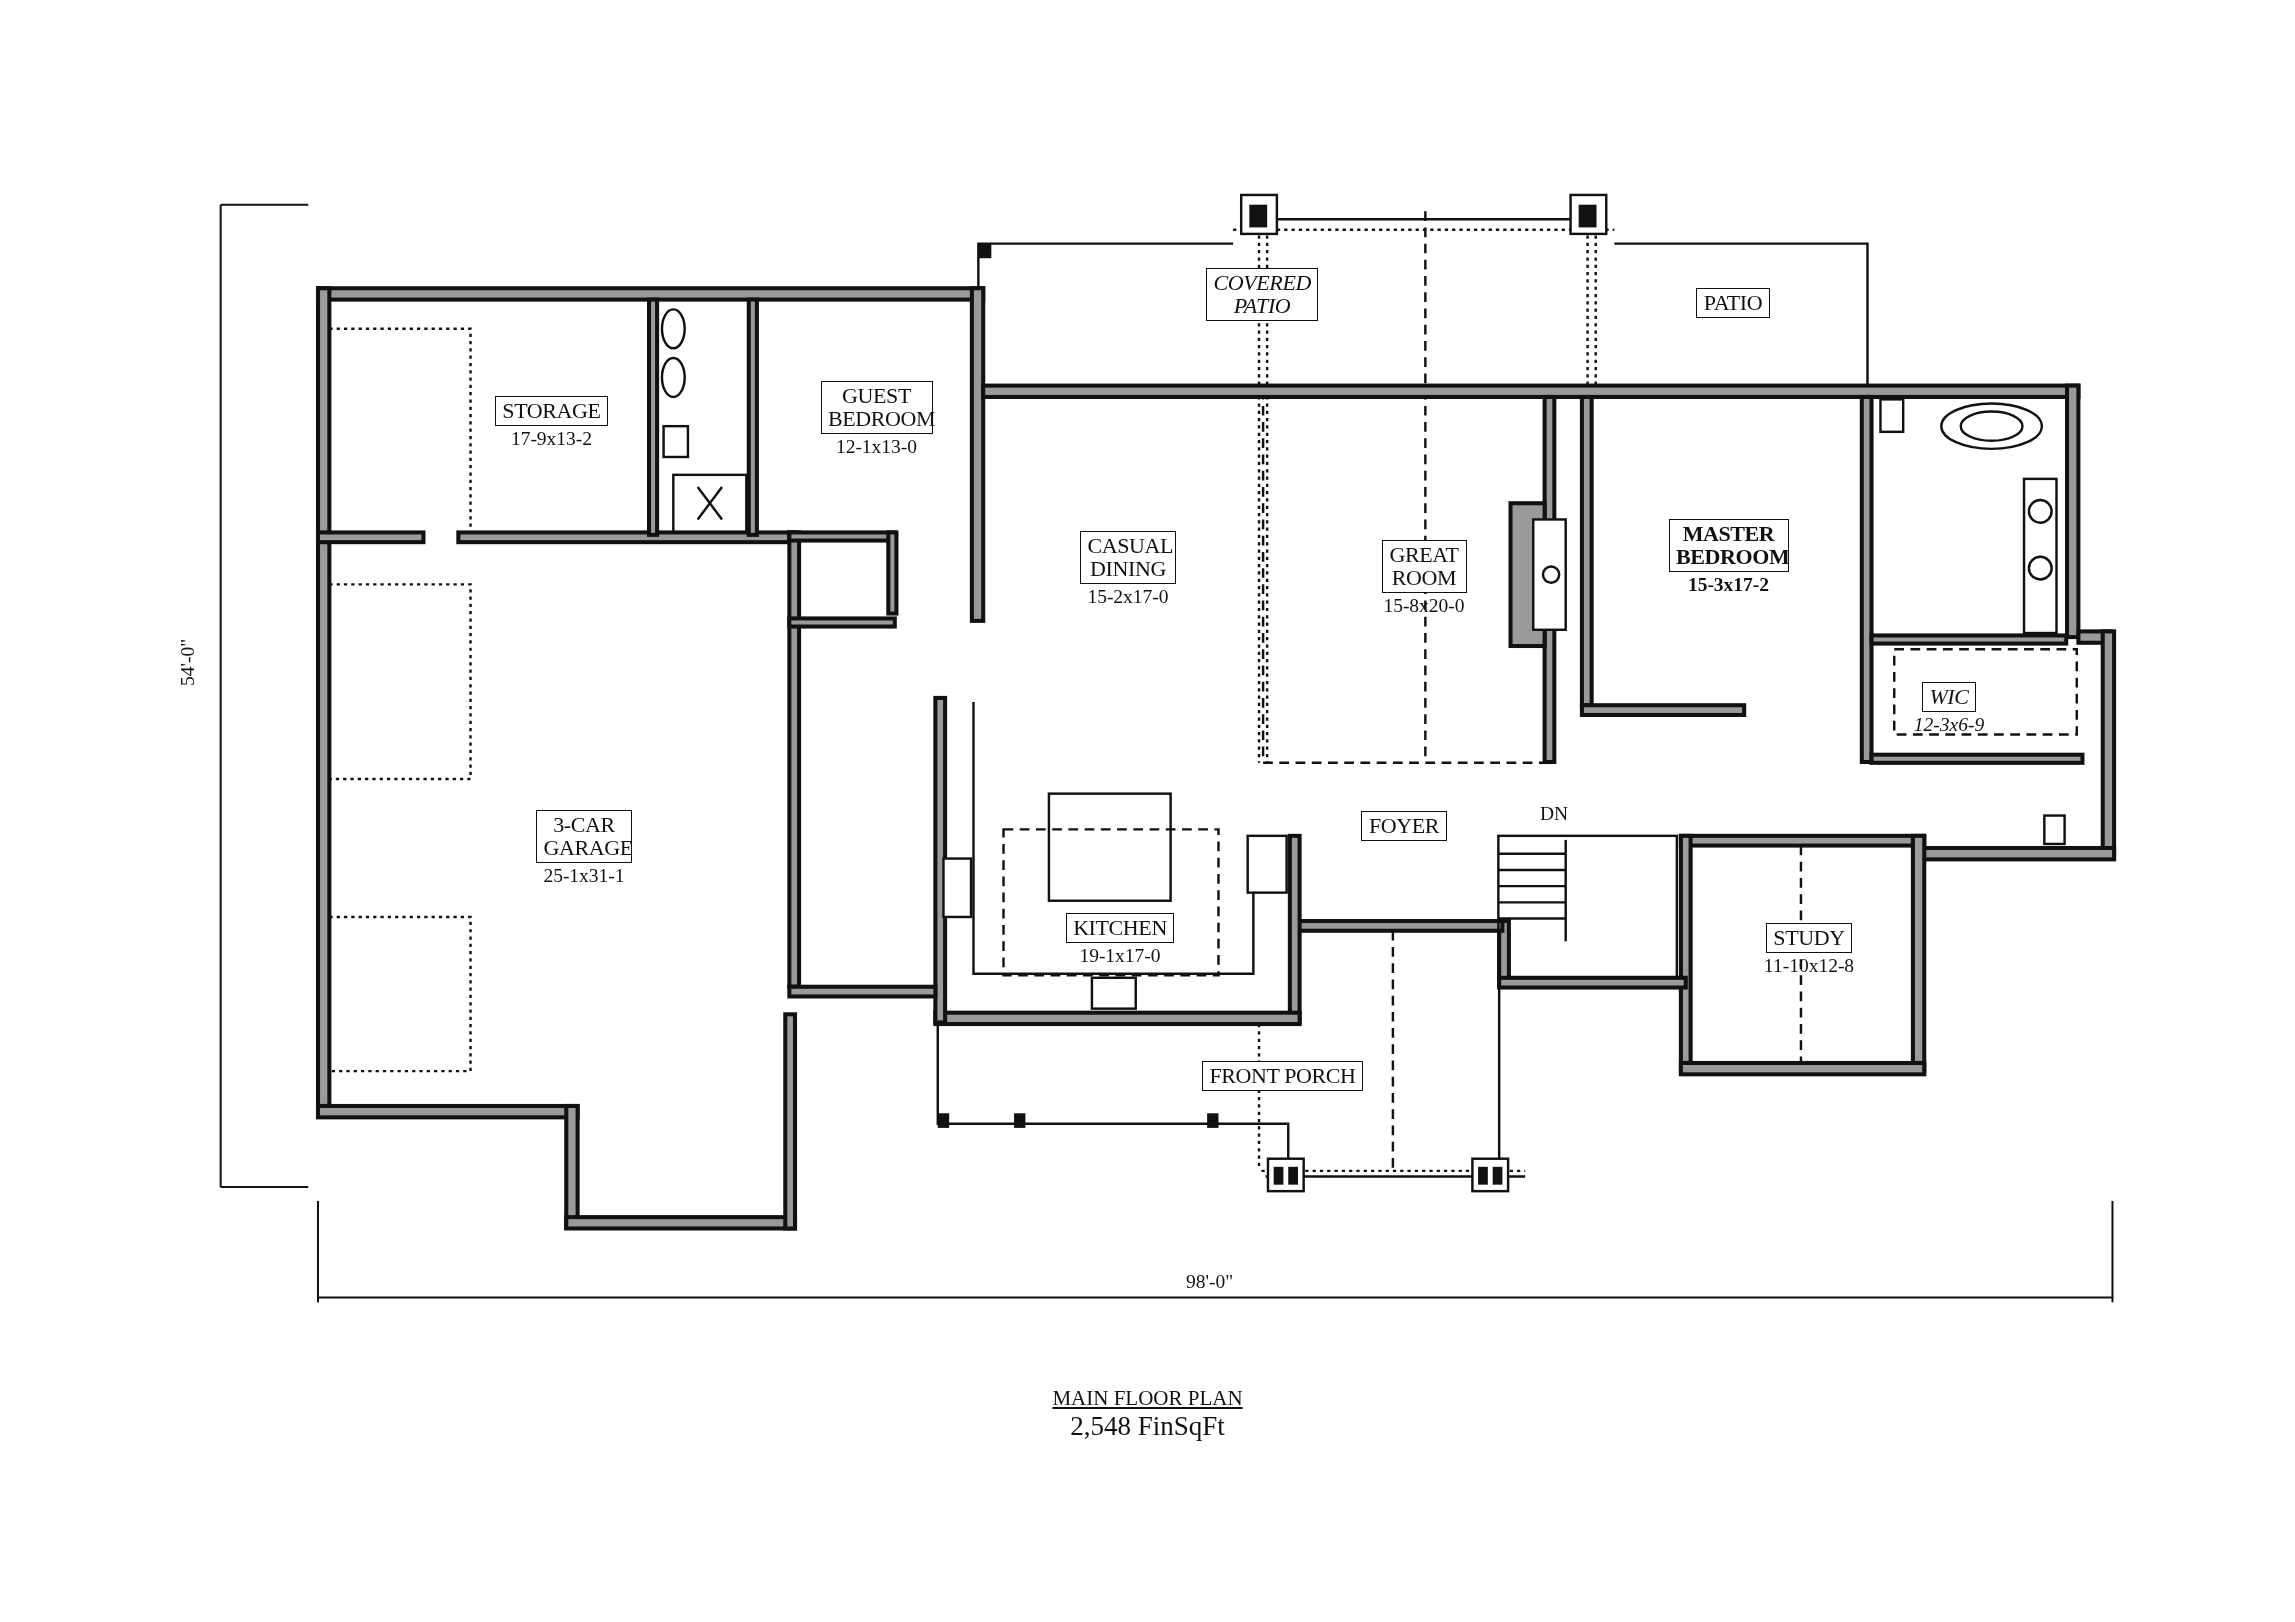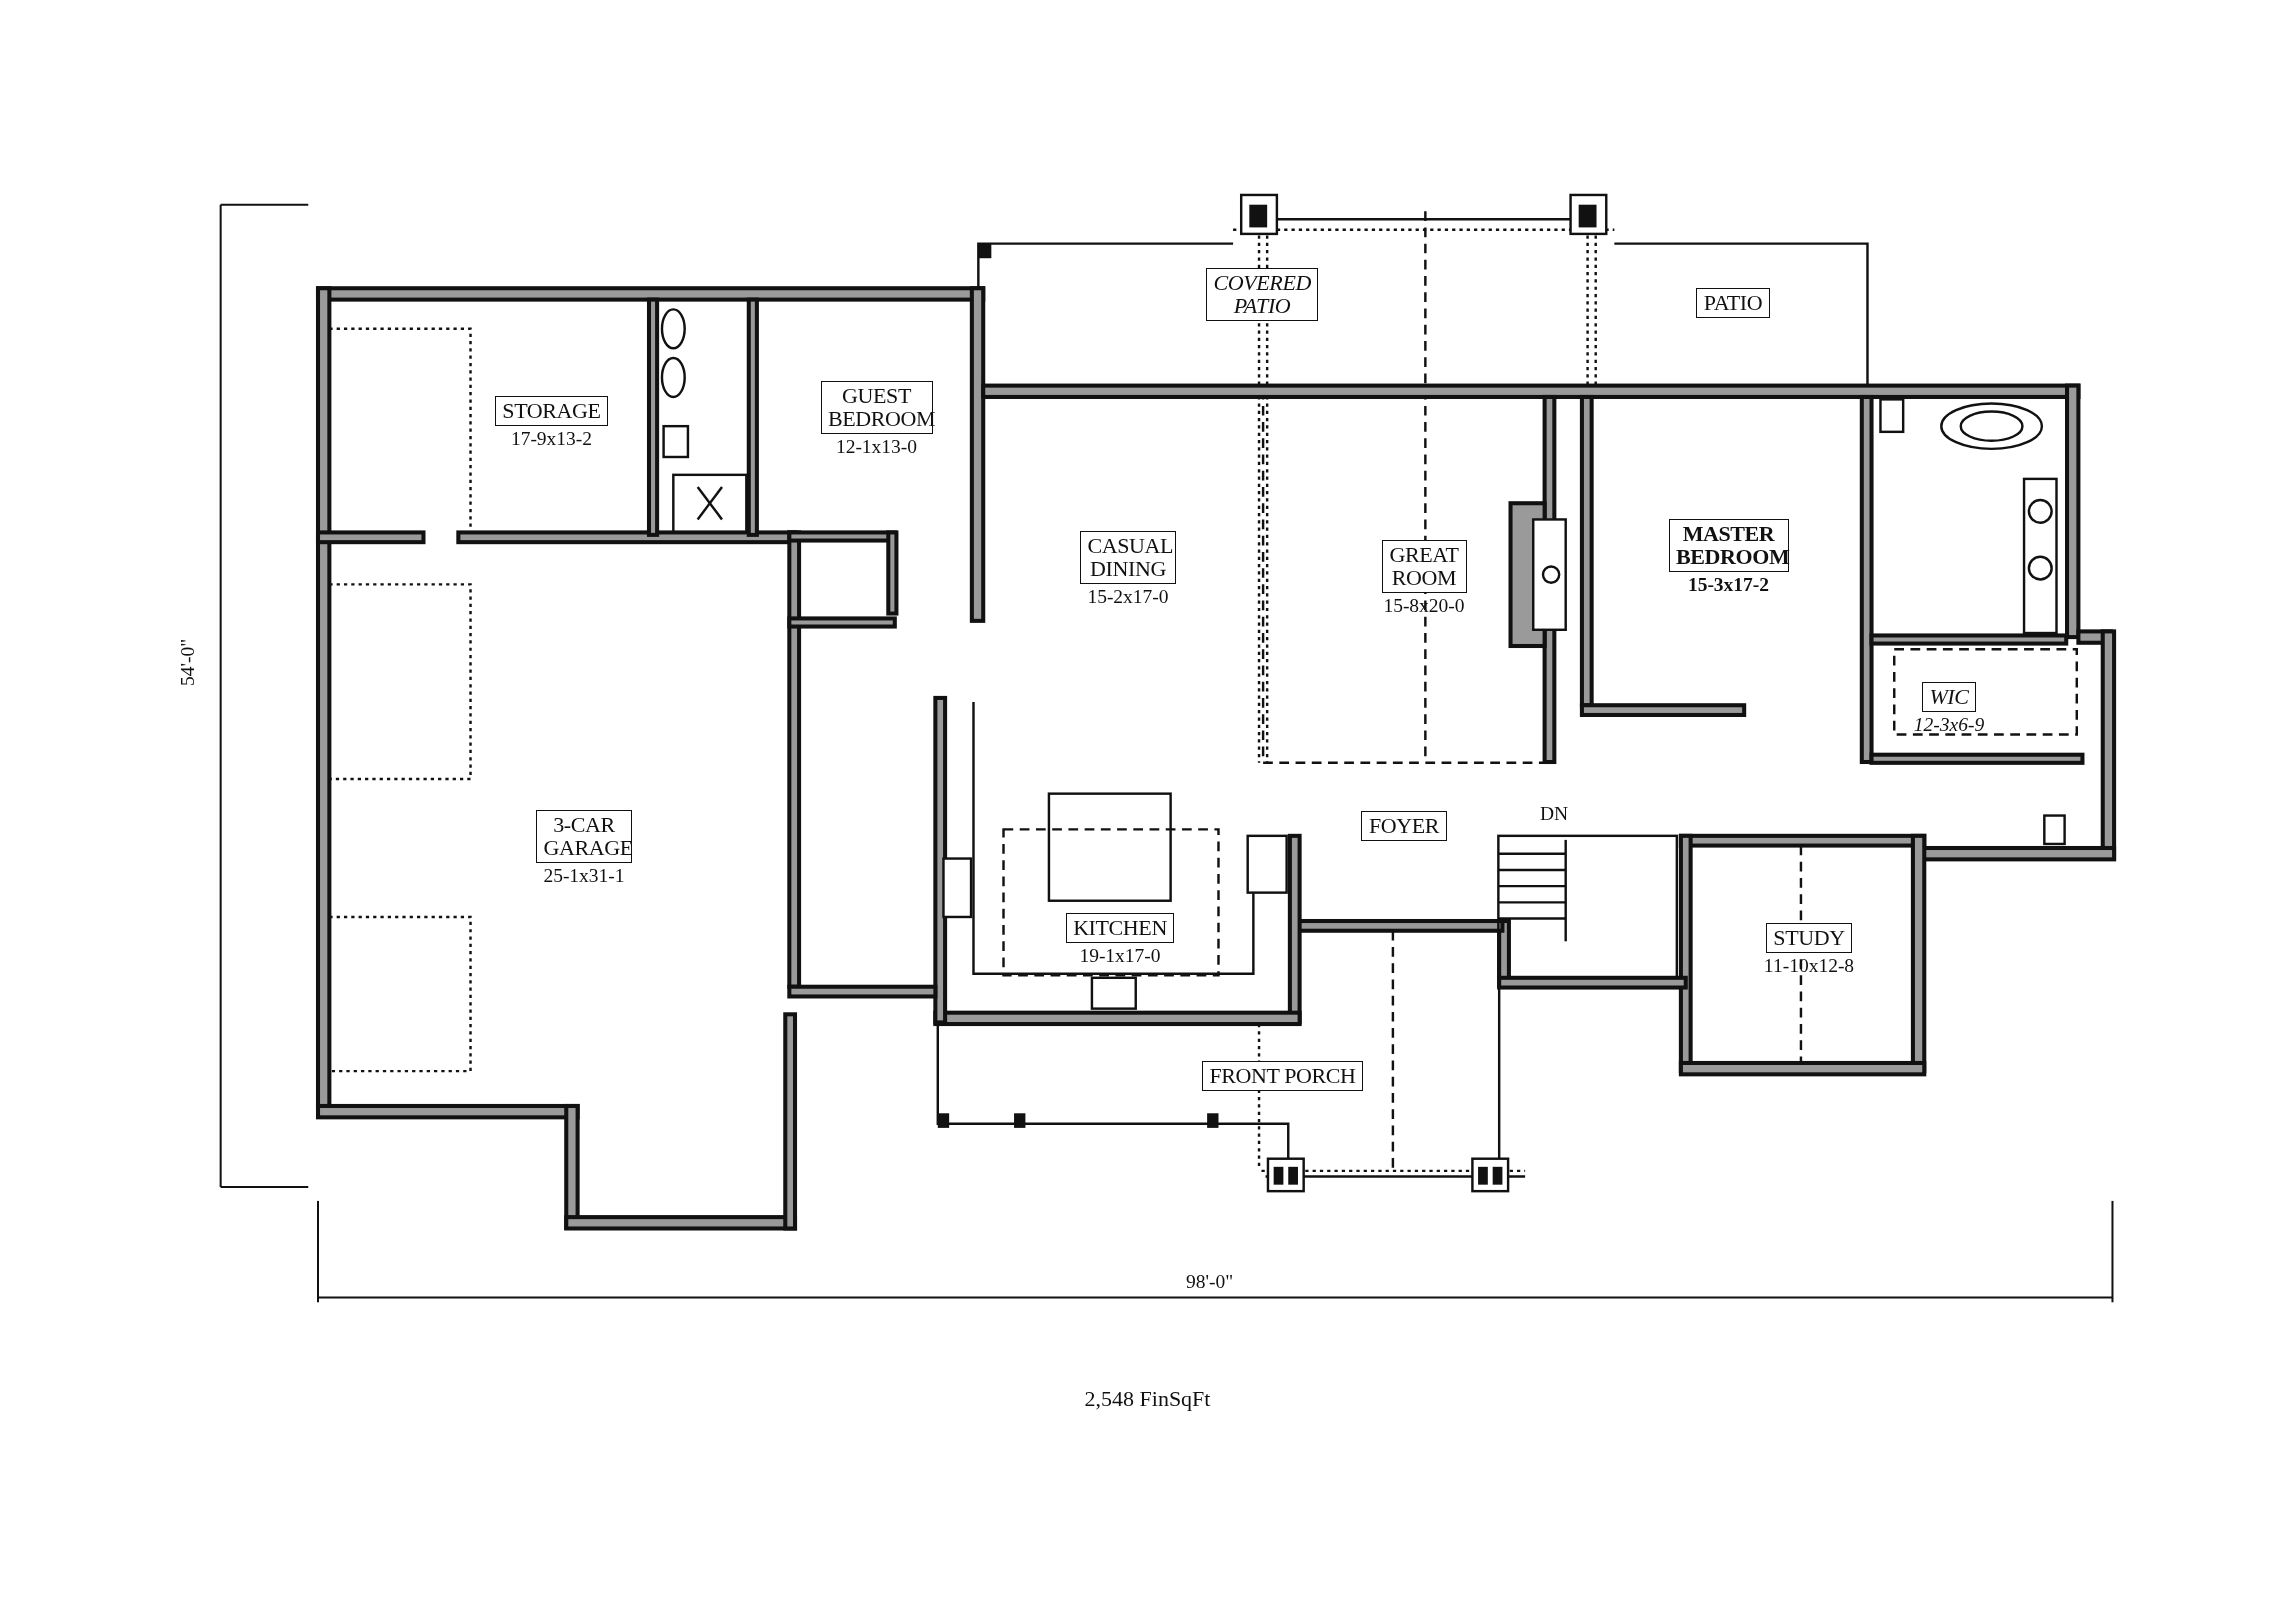--- a/index.html
+++ b/index.html
@@ -11,21 +11,21 @@
   .dot{fill:none;stroke:#111;stroke-width:3;stroke-dasharray:4 5;}
   .dim{fill:none;stroke:#111;stroke-width:2.5;}
   .post{fill:#111;}
   .fix{fill:#fff;stroke:#111;stroke-width:3;}
   .lbl{position:absolute;text-align:center;line-height:1.05;}
   .lbl .box{display:inline-block;border:1.6px solid #111;background:#fff;padding:2.4px 6.5px;font-size:22px;letter-spacing:-0.4px;}
   .lbl .dims{display:block;font-size:19.5px;margin-top:3.2px;}
   .txt{position:absolute;font-size:19.5px;}
   .title{position:absolute;left:0;width:2295px;text-align:center;}
   .title .t1{font-size:21px;text-decoration:underline;}
-  .title .t2{font-size:22px;}
+  .title .t2{font-size:27px;}
 </style>
 </head>
 <body>
 
 <svg width="2295" height="1623" viewBox="0 0 2829 2000" xmlns="http://www.w3.org/2000/svg">
 
   <g>
     <line class="dim" x1="272" y1="252" x2="272" y2="1463"></line>
     <line class="dim" x1="272" y1="252" x2="380" y2="252"></line>
     <line class="dim" x1="272" y1="1463" x2="380" y2="1463"></line>
@@ -222,15 +222,16 @@
 </div>
 <div class="lbl" style="left:1185px;top:1061px;width:195px;">
   <span class="box">FRONT PORCH</span>
 </div>
 
 <div class="txt" style="left:1540px;top:803px;">DN</div>
 <div class="txt" style="left:1186px;top:1271px;">98'-0"</div>
 <div class="txt" style="left:177px;top:686px;transform:rotate(-90deg);transform-origin:left top;">54'-0"</div>
 
 <div class="title" style="top:1386px;">
+  <div class="t1">MAIN FLOOR PLAN</div>
   <div class="t2">2,548 FinSqFt</div>
 </div>
 
 
 </body></html>

